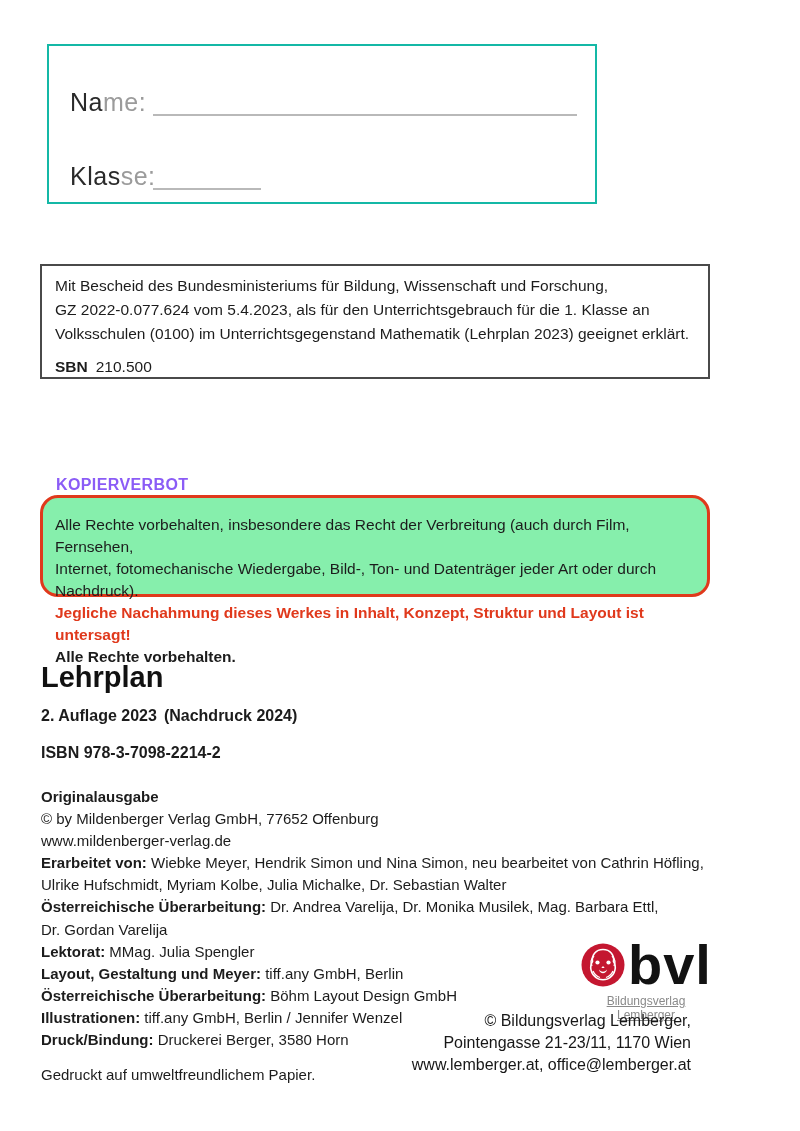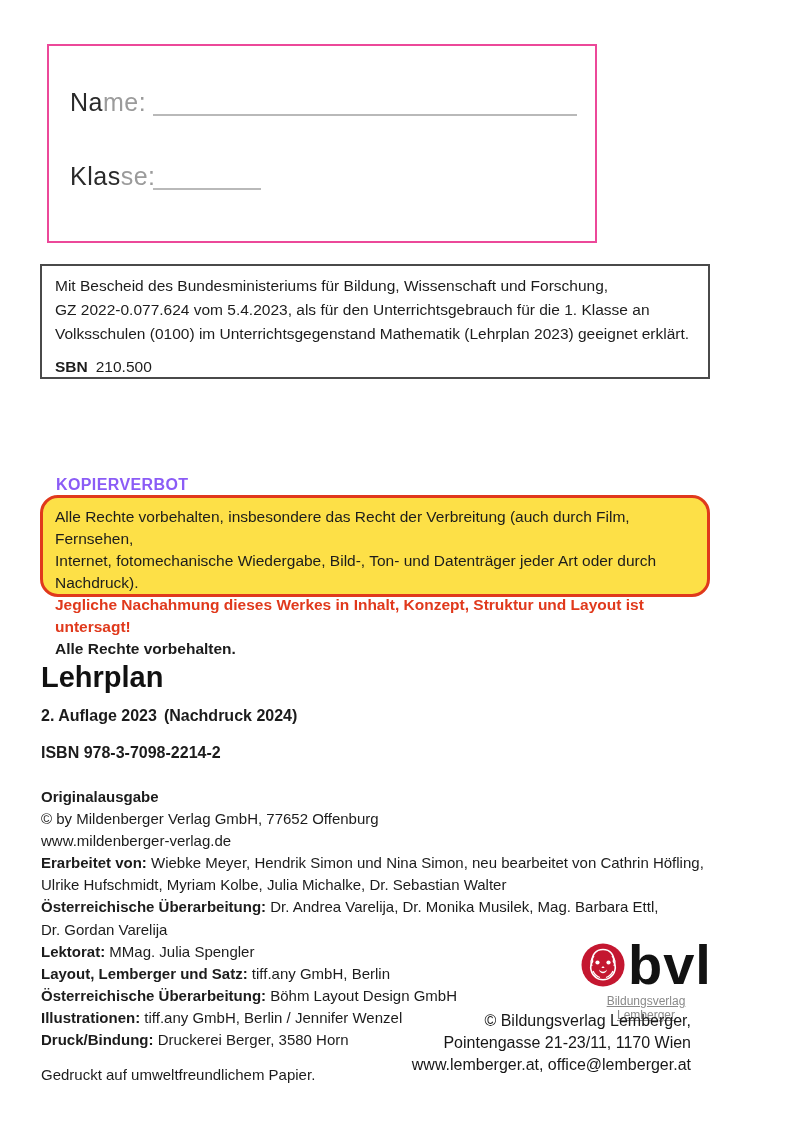--- a/index.html
+++ b/index.html
@@ -1,41 +1,41 @@
 <!DOCTYPE html>
 <html><head>
 <meta charset="utf-8">
 <style>
   html,body{margin:0;padding:0;background:#ffffff;}
   .page{
     position:relative;width:800px;height:1131px;background:#ffffff;overflow:hidden;
     font-family:"Liberation Sans",sans-serif;color:#1c1c1c;
   }
   
-  .student-box{position:absolute;left:47px;top:44px;width:550px;height:199px;
-    border:2px solid #ec4899;box-sizing:border-box;background:#fff;}
+  .student-box{position:absolute;left:47px;top:44px;width:550px;height:160px;
+    border:2px solid #14b8a6;box-sizing:border-box;background:#fff;}
   .student-label{position:absolute;left:21px;font-size:25px;color:#2a2a2a;letter-spacing:.5px;}
   .student-label .lt{color:#9b9b9b;}
   .lbl-name{top:42px;}
   .lbl-class{top:116px;}
   .write-line{position:absolute;height:0;border-bottom:2px solid #b9b9b9;}
   .line-name{left:104px;top:68px;width:424px;}
   .line-class{left:104px;top:142px;width:108px;}
   
   .approval-box{position:absolute;left:40px;top:264px;width:670px;height:115px;
     border:2px solid #4a4a4a;box-sizing:border-box;padding:8px 13px;
     font-size:15.5px;line-height:24px;}
   .approval-box .sbn-row{margin-top:9px;}
   .approval-box .sbn-row b{margin-right:8px;}
   
   .kv-heading{position:absolute;left:56px;top:476px;font-size:16px;font-weight:bold;
     color:#8b5cf6;letter-spacing:.4px;}
   .ban-box{position:absolute;left:40px;top:495px;width:670px;height:102px;
     border:3px solid #e0391c;border-radius:18px;box-sizing:border-box;
-    padding:8px 12px;font-size:15.5px;line-height:22px;background:#fde047;}
+    padding:16px 12px;font-size:15.5px;line-height:22px;background:#86efac;}
   .ban-red{color:#e0391c;font-weight:bold;}
   .ban-bold{font-weight:bold;}
   
   .imp-title{position:absolute;left:41px;top:661px;font-size:29px;font-weight:bold;color:#111;}
   .imp-edition{position:absolute;left:41px;top:707px;font-size:16px;font-weight:bold;}
   .imp-edition .note{margin-left:7px;}
   .imp-isbn{position:absolute;left:41px;top:744px;font-size:16px;font-weight:bold;text-align:center;}
   .credits{position:absolute;left:41px;top:786px;width:676px;font-size:15px;line-height:22.1px;}
   .credit-line{white-space:nowrap;}
   .printed-note{margin-top:13px;}
@@ -90,21 +90,21 @@
 
   <div class="credits">
     <div class="credit-line"><b>Originalausgabe</b><span></span></div>
     <div class="credit-line"><b></b><span>© by Mildenberger Verlag GmbH, 77652 Offenburg</span></div>
     <div class="credit-line"><b></b><span>www.mildenberger-verlag.de</span></div>
     <div class="credit-line"><b>Erarbeitet von:</b><span> Wiebke Meyer, Hendrik Simon und Nina Simon, neu bearbeitet von Cathrin Höfling,</span></div>
     <div class="credit-line"><b></b><span>Ulrike Hufschmidt, Myriam Kolbe, Julia Michalke, Dr. Sebastian Walter</span></div>
     <div class="credit-line"><b>Österreichische Überarbeitung:</b><span> Dr. Andrea Varelija, Dr. Monika Musilek, Mag. Barbara Ettl,</span></div>
     <div class="credit-line"><b></b><span>Dr. Gordan Varelija</span></div>
     <div class="credit-line"><b>Lektorat:</b><span> MMag. Julia Spengler</span></div>
-    <div class="credit-line"><b>Layout, Lemberger und Satz:</b><span> tiff.any GmbH, Berlin</span></div>
+    <div class="credit-line"><b>Layout, Gestaltung und Meyer:</b><span> tiff.any GmbH, Berlin</span></div>
     <div class="credit-line"><b>Österreichische Überarbeitung:</b><span> Böhm Layout Design GmbH</span></div>
     <div class="credit-line"><b>Illustrationen:</b><span> tiff.any GmbH, Berlin / Jennifer Wenzel</span></div>
     <div class="credit-line"><b>Druck/Bindung:</b><span> Druckerei Berger, 3580 Horn</span></div>
     <div class="printed-note">Gedruckt auf umweltfreundlichem Papier.</div>
   </div>
 
   <div class="logo">
     <span class="logo-mark">
       <svg width="46" height="46" viewBox="0 0 46 46">
         <circle cx="23" cy="23" r="21.5" fill="#c41730"></circle>

